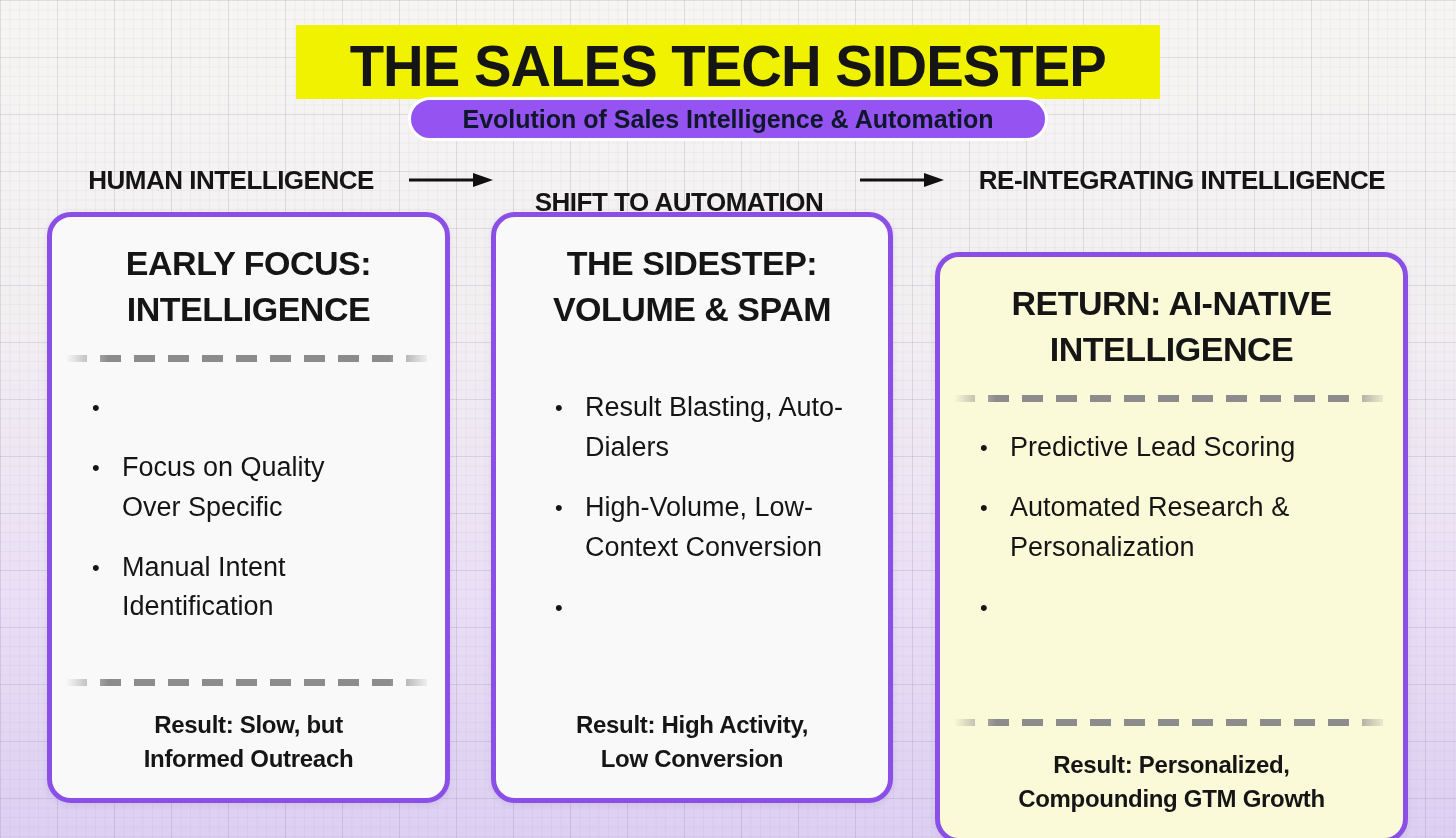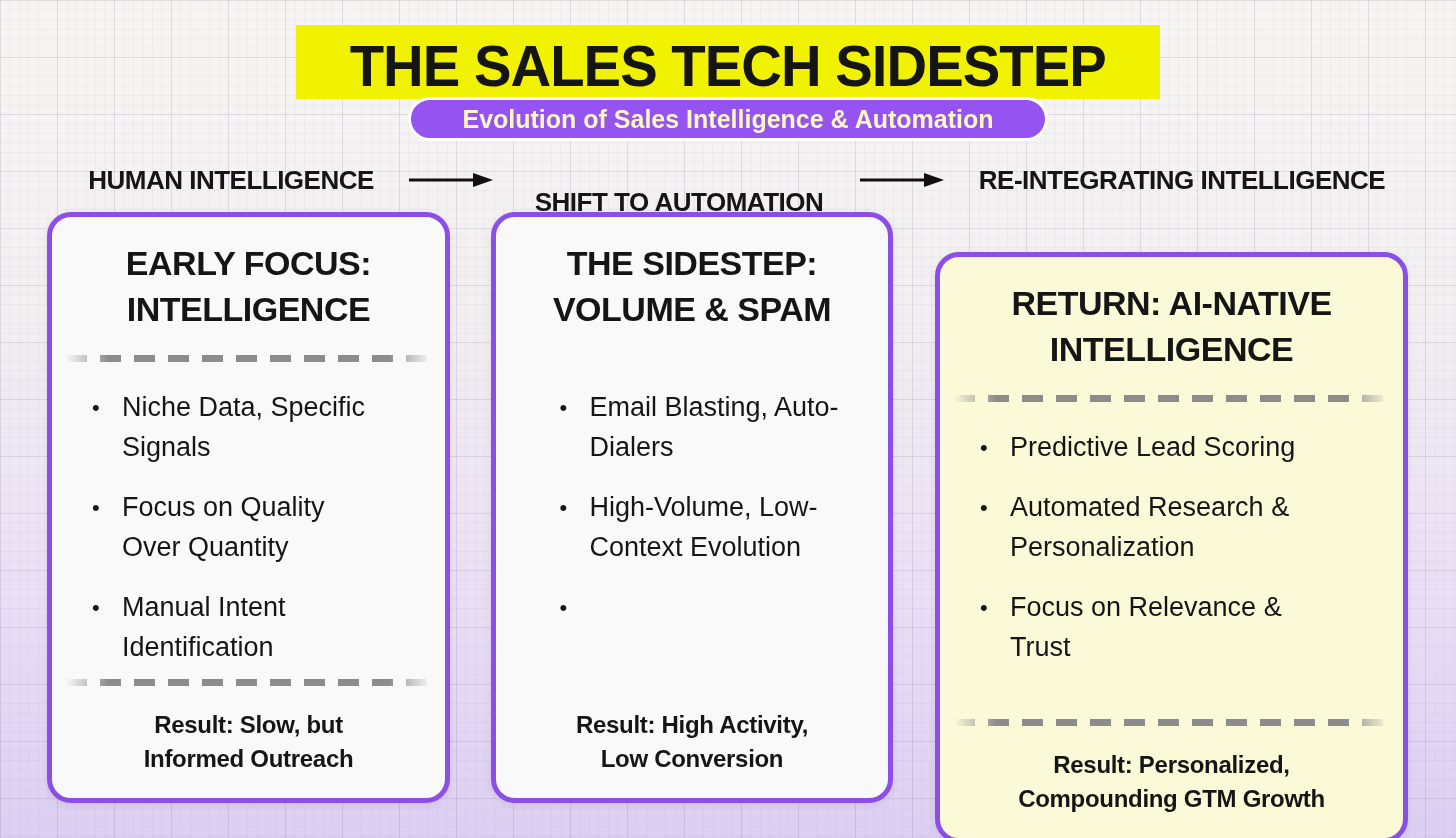--- a/index.html
+++ b/index.html
@@ -30,21 +30,21 @@
     font-size:58px;font-weight:bold;letter-spacing:-1px;white-space:nowrap;
     transform:scaleX(0.97);
   }
   .subtitle-pill{
     position:absolute;left:408px;top:97px;width:640px;height:44px;
     box-sizing:border-box;border-radius:24px;border:3px solid #ffffff;
     background:var(--pill-purple,#9553F2);
     display:flex;align-items:center;justify-content:center;
   }
   .subtitle-text{
-    color:#fef9c3;font-size:25px;font-weight:bold;white-space:nowrap;
+    color:#0f172a;font-size:25px;font-weight:bold;white-space:nowrap;
   }
   .stage-label{
     position:absolute;top:180px;transform:translate(-50%,-50%);
     font-size:26px;font-weight:bold;white-space:nowrap;letter-spacing:-0.5px;
   }
   .stage-1{left:231px;}
   .stage-2{left:679px;margin-top:22px;}
   .stage-3{left:1182px;}
   .stage-arrow{
     position:absolute;top:180px;transform:translate(-50%,-50%);
@@ -121,53 +121,51 @@
   </svg>
   <div class="stage-label stage-3">RE-INTEGRATING INTELLIGENCE</div>
 
   <div class="card card-1">
     <div class="card-title">EARLY FOCUS:
 INTELLIGENCE</div>
     <div class="dashed-divider"></div>
     <div class="bullets">
       <div class="bullet-item">
         <span class="bullet-dot">•</span>
-        <span class="bullet-text">Niche Data, Specific
-Signals</span>
       </div>
       <div class="bullet-item">
         <span class="bullet-dot">•</span>
         <span class="bullet-text">Focus on Quality
-Over Quantity</span>
+Over Specific</span>
       </div>
       <div class="bullet-item">
         <span class="bullet-dot">•</span>
         <span class="bullet-text">Manual Intent
 Identification</span>
       </div>
     </div>
     <div class="dashed-divider"></div>
     <div class="card-result">Result: Slow, but
 Informed Outreach</div>
   </div>
 
   <div class="card card-2">
     <div class="card-title">THE SIDESTEP:
 VOLUME &amp; SPAM</div>
     <div class="dashed-divider"></div>
     <div class="bullets">
       <div class="bullet-item">
         <span class="bullet-dot">•</span>
-        <span class="bullet-text">Email Blasting, Auto-
+        <span class="bullet-text">Result Blasting, Auto-
 Dialers</span>
       </div>
       <div class="bullet-item">
         <span class="bullet-dot">•</span>
         <span class="bullet-text">High-Volume, Low-
-Context Evolution</span>
+Context Conversion</span>
       </div>
       <div class="bullet-item">
         <span class="bullet-dot">•</span>
       </div>
     </div>
     <div class="dashed-divider"></div>
     <div class="card-result">Result: High Activity,
 Low Conversion</div>
   </div>
 
@@ -180,21 +178,19 @@
         <span class="bullet-dot">•</span>
         <span class="bullet-text">Predictive Lead Scoring</span>
       </div>
       <div class="bullet-item">
         <span class="bullet-dot">•</span>
         <span class="bullet-text">Automated Research &amp;
 Personalization</span>
       </div>
       <div class="bullet-item">
         <span class="bullet-dot">•</span>
-        <span class="bullet-text">Focus on Relevance &amp;
-Trust</span>
       </div>
     </div>
     <div class="dashed-divider"></div>
     <div class="card-result">Result: Personalized,
 Compounding GTM Growth</div>
   </div>
 </div>
 
 </body></html>

